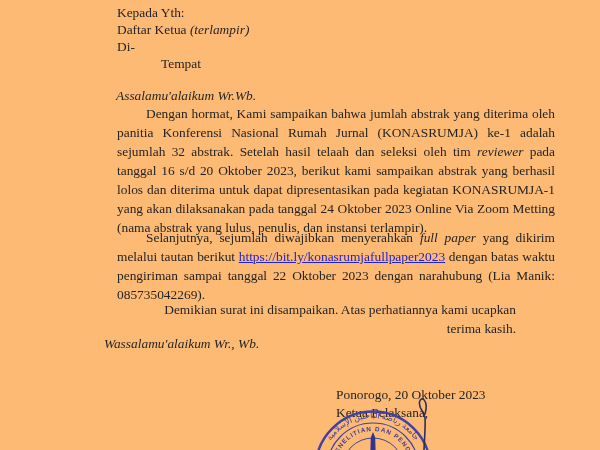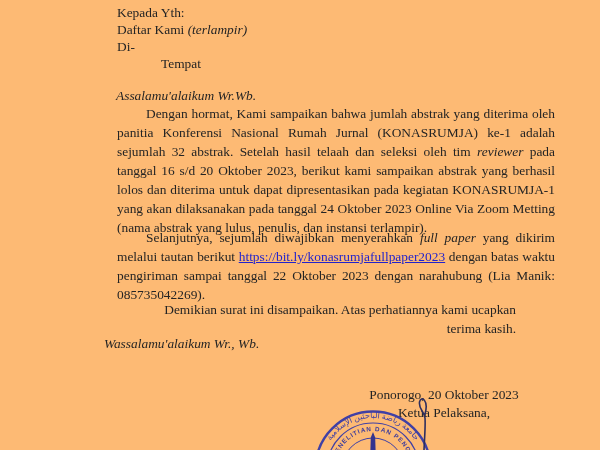--- a/index.html
+++ b/index.html
@@ -13,34 +13,34 @@
     font-size:13.4px;
   }
   .recipient{position:absolute;left:117px;top:4px;line-height:17px;}
   .recipient .indent{margin-left:44px;}
   .salutation{position:absolute;left:116px;top:88px;font-style:italic;}
   .body{position:absolute;left:117px;width:438px;margin:0;text-align:justify;line-height:19px;}
   .p1{top:104px;text-indent:29px;}
   .p2{top:228px;text-indent:29px;}
   .p3{left:146px;top:300px;width:370px;text-align:right;text-indent:0;}
   .closing{position:absolute;left:104px;top:336px;font-style:italic;}
-  .sign-block{position:absolute;left:364px;top:386px;width:160px;text-align:center;line-height:17.5px;}
+  .sign-block{position:absolute;left:336px;top:386px;width:160px;text-align:left;line-height:17.5px;}
   .it{font-style:italic;}
   .link{color:#2222cc;text-decoration:underline;cursor:pointer;margin-top:11px;}
   .stamp-svg{position:absolute;left:311px;top:407px;width:124px;height:124px;}
   .signature-svg{position:absolute;left:406px;top:392px;width:40px;height:58px;}
 </style>
 </head>
 <body>
 
 <div class="page">
 
   <div class="recipient">
     <div>Kepada Yth:</div>
-    <div><span>Daftar Kami </span><span class="it">(terlampir)</span></div>
+    <div><span>Daftar Ketua </span><span class="it">(terlampir)</span></div>
     <div>Di-</div>
     <div class="indent">Tempat</div>
   </div>
 
   <div class="salutation">Assalamu'alaikum Wr.Wb.</div>
 
   <p class="body p1"><span>Dengan hormat, Kami sampaikan bahwa jumlah abstrak yang diterima oleh panitia Konferensi Nasional Rumah Jurnal (KONASRUMJA) ke-1 adalah sejumlah 32 abstrak. Setelah hasil telaah dan seleksi oleh tim </span><span class="it">reviewer</span><span> pada tanggal 16 s/d 20 Oktober 2023, berikut kami sampaikan abstrak yang berhasil lolos dan diterima untuk dapat dipresentasikan pada kegiatan KONASRUMJA-1 yang akan dilaksanakan pada tanggal 24 Oktober 2023 Online Via Zoom Metting (nama abstrak yang lulus, penulis, dan instansi terlampir).</span></p>
 
   <p class="body p2"><span>Selanjutnya, sejumlah diwajibkan menyerahkan </span><span class="it">full paper</span><span> yang dikirim melalui tautan berikut </span><a class="link">https://bit.ly/konasrumjafullpaper2023</a><span> dengan batas waktu pengiriman sampai tanggal 22 Oktober 2023 dengan narahubung (Lia Manik: 085735042269).</span></p>
 

